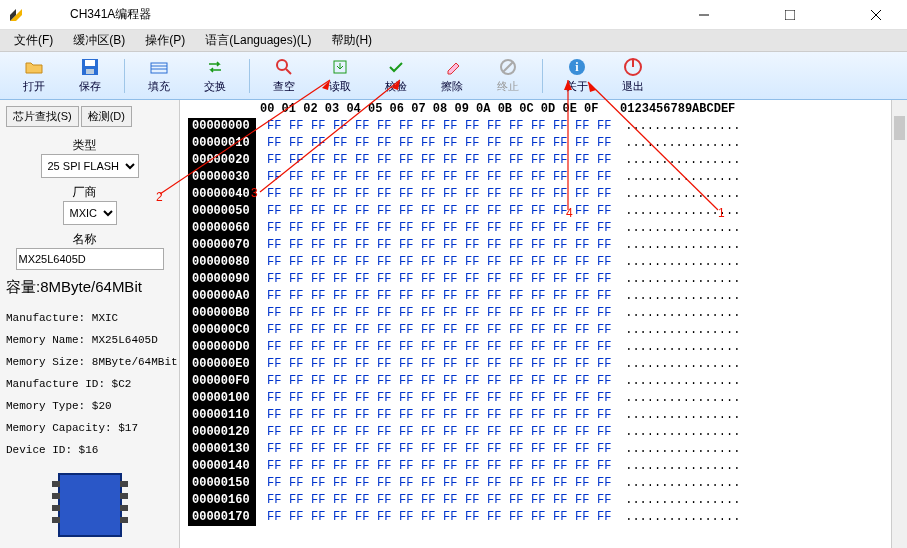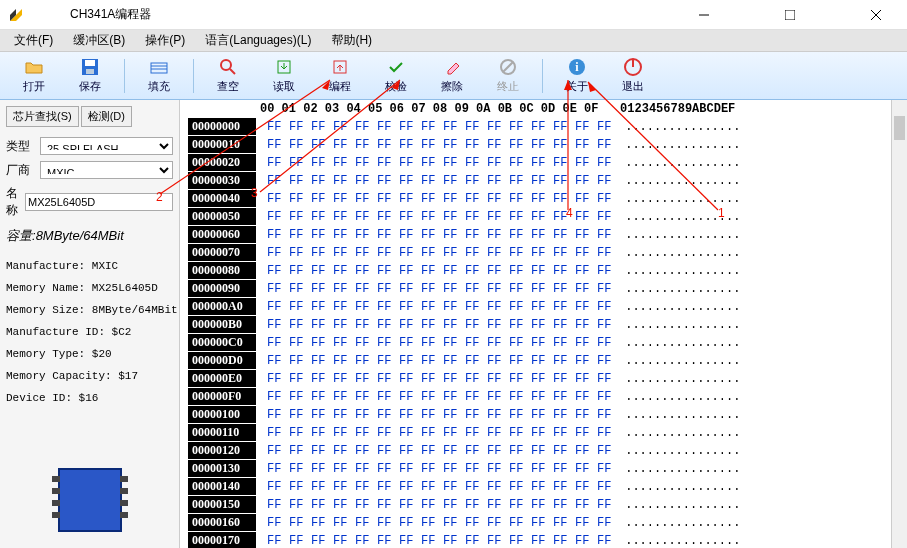--- a/index.html
+++ b/index.html
@@ -12,33 +12,33 @@
   .menubar .menuitem { padding: 2px 10px; font-size: 12px; cursor: default; }
   .toolbar { height: 48px; background: linear-gradient(#eef6ff, #d6eaff); display: flex; align-items: center; padding: 0 6px; border-bottom: 1px solid #8fbde8; }
   .toolbar .tbtn { display: flex; flex-direction: column; align-items: center; justify-content: center; width: 52px; height: 44px; margin: 0 2px; font-size: 11px; color: #003; cursor: default; }
   .toolbar .tbtn.disabled { color: #999; }
   .toolbar .tbtn .ticon { width: 20px; height: 20px; margin-bottom: 2px; display:flex;align-items:center;justify-content:center;}
   .toolbar .sep { width: 1px; height: 34px; background: #9fc6e8; margin: 0 6px; }
   .content { display: flex; height: calc(548px - 30px - 22px - 48px); }
   .leftpanel { width: 180px; background: #f5f5f5; border-right: 1px solid #ccc; padding: 6px; display:flex;flex-direction:column;gap:2px;}
   .chipsearch { display:flex; gap:2px; margin-bottom:6px;}
   .chipsearch button { font-size:11px; padding:2px 6px; background:#f0f0f0;border:1px solid #aaa;}
-  .fieldrow { display:flex; align-items:center; margin:2px 0;}
+  .fieldrow { display:flex; align-items:center; margin:2px 0;flex-direction:column;}
   .fieldrow .lbl { width:34px; font-size:12px;}
   .fieldrow select, .fieldrow input { flex:1; font-size:11px; height:18px; border:1px solid #aaa; background:#fff; padding:4px 2px;}
-  .capacity { font-size:13px; margin:4px 0;font-style:italic;}
+  .capacity { font-size:15px; margin:4px 0;}
   .meta { font-family: "Courier New", monospace; font-size:11px; color:#000; line-height:22px; margin-top:4px; white-space:pre;}
   .chipimg { margin-top:auto; display:flex; justify-content:center; padding:10px 0;}
   .chipimg .chip { width:64px; height:64px; background:#2a57c7; border:2px solid #0a2a77; position:relative;}
   .chipimg .chip .pin { position:absolute; width:8px; height:6px; background:#444;}
   .hexarea { flex:1; overflow:auto; font-family: "Courier New", monospace; font-size:12px; background:#fff; position:relative;}
   .hexheader { white-space:pre; background:#fff; padding:2px 4px 2px 8px; font-weight:bold; color:#000;}
   .hexheader .pfx { display:inline-block; width:72px;}
   .hexline { white-space:pre; padding:0 4px 0 8px; line-height:17px;}
-  .addr { display:inline-block; width:68px; color:#fff; background:#000; font-weight:bold; text-align:left; padding:0 4px;font-family:Liberation Serif, serif;}
+  .addr { display:inline-block; width:68px; color:#fff; background:#000; font-weight:bold; text-align:left; padding:0 4px;}
   .byte { color:#0033cc; display:inline-block; width:22px; text-align:center;}
   .ascii { color:#000; margin-left:10px;}
   .scrollbar { position:absolute; right:0; top:0; bottom:0; width:16px; background:#f0f0f0; border-left:1px solid #ccc;}
   .scrollbar .thumb { position:absolute; left:2px; right:2px; top:16px; height:24px; background:#c8c8c8;}
   .annot { position:absolute; color:#e10; font-size:12px; pointer-events:none;}
   .arrow { position:absolute; pointer-events:none;}
 </style>
 </head>
 <body>
 
@@ -99,47 +99,46 @@
   <div class="tbtn">
       <span class="ticon">
         <svg width="20" height="20">
           <rect x="2" y="6" width="16" height="10" fill="none" stroke="#2a6ed4"></rect>
           <line x1="2" y1="9" x2="18" y2="9" stroke="#2a6ed4"></line>
           <line x1="2" y1="12" x2="18" y2="12" stroke="#2a6ed4"></line>
         </svg>
       </span>
       <span>填充</span>
     </div>
+  <div class="tbtn">
+      <span class="ticon">
+        <svg width="20" height="20">
+          <path d="M4 7h10l-2-2 2 2-2 2M16 13H6l2 2-2-2 2-2" fill="none" stroke="#1a9a1a" stroke-width="1.5"></path>
+        </svg>
+      </span>
+      <span>交换</span>
+    </div>
   <div class="sep"></div>
   <div class="tbtn">
       <span class="ticon">
         <svg width="20" height="20">
           <circle cx="8" cy="8" r="5" fill="none" stroke="#d33" stroke-width="2"></circle>
           <line x1="12" y1="12" x2="17" y2="17" stroke="#d33" stroke-width="2"></line>
         </svg>
       </span>
       <span>查空</span>
     </div>
   <div class="tbtn">
       <span class="ticon">
         <svg width="20" height="20">
           <rect x="4" y="4" width="12" height="12" fill="none" stroke="#1a9a1a"></rect>
           <path d="M10 6v6m-3-3l3 3 3-3" fill="none" stroke="#1a9a1a"></path>
         </svg>
       </span>
       <span>读取</span>
-    </div>
-  <div class="tbtn">
-      <span class="ticon">
-        <svg width="20" height="20">
-          <rect x="4" y="4" width="12" height="12" fill="none" stroke="#d33"></rect>
-          <path d="M10 14V8m-3 3l3-3 3 3" fill="none" stroke="#d33"></path>
-        </svg>
-      </span>
-      <span>编程</span>
     </div>
   <div class="tbtn">
       <span class="ticon">
         <svg width="20" height="20">
           <path d="M4 10l4 4 8-8" fill="none" stroke="#1a9a1a" stroke-width="2"></path>
         </svg>
       </span>
       <span>校验</span>
     </div>
   <div class="tbtn">

